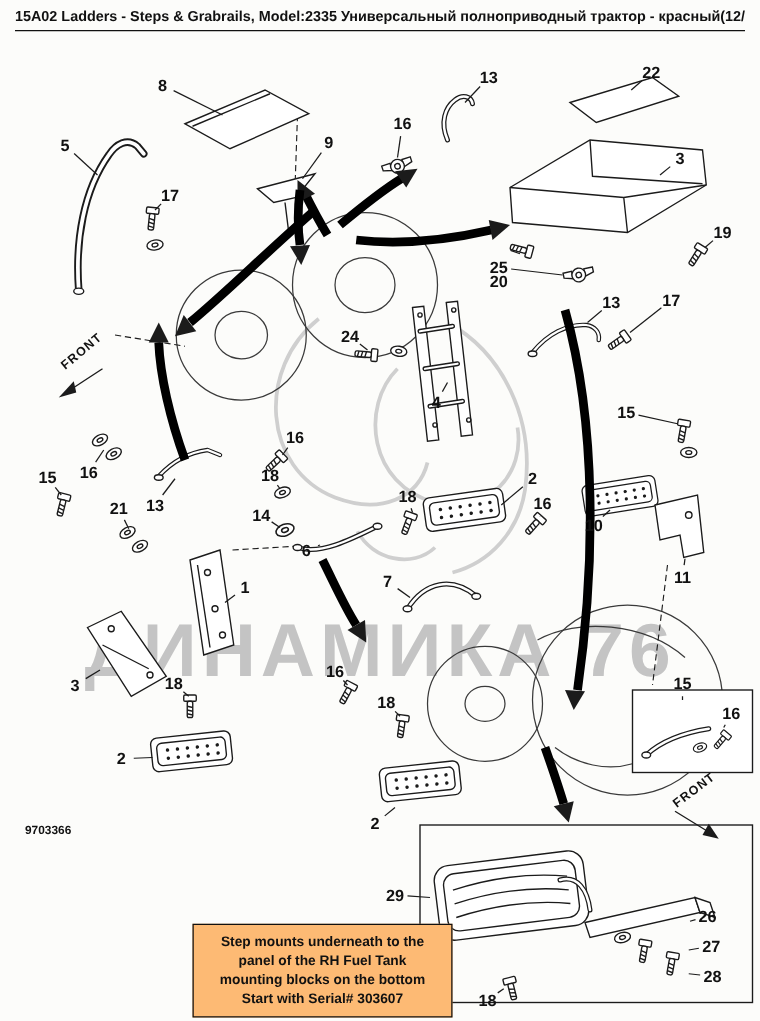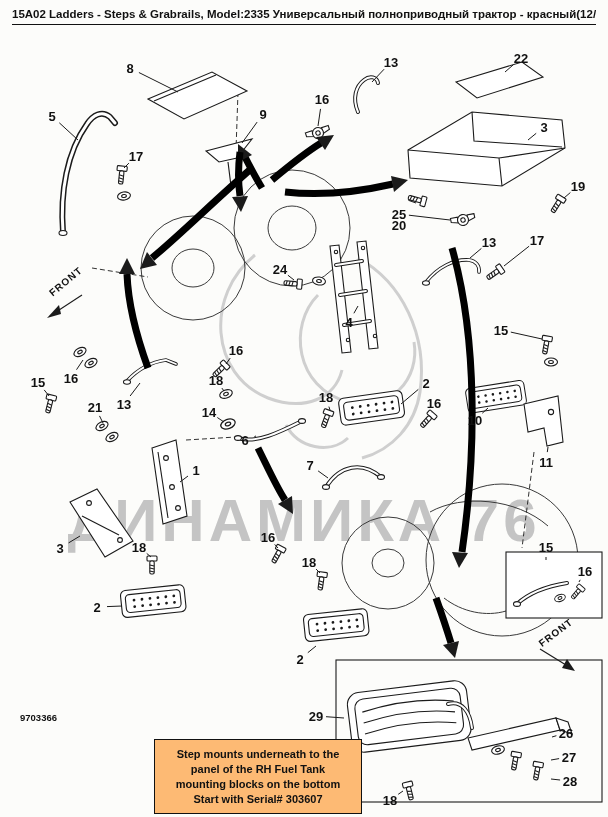--- a/index.html
+++ b/index.html
@@ -9,21 +9,21 @@
   .header { position:absolute; top:8px; left:12px; right:12px; font-size:11.5px; font-weight:bold;
             border-bottom:1.5px solid #111; padding-bottom:4px; white-space:nowrap; overflow:hidden; }
   .art, .overlay { position:absolute; top:0; left:0; }
   .overlay { pointer-events:none; }
   #callout-layer { position:absolute; top:0; left:0; width:608px; height:817px; }
   .callout { position:absolute; transform:translate(-50%,-50%); font-size:13px; font-weight:bold; color:#111;
              line-height:1; padding:0 1px; }
   .front { position:absolute; font-size:10px; font-weight:bold; letter-spacing:1px; }
   .front-left  { left:46px;  top:276px; transform:rotate(-40deg); }
   .front-right { left:536px; top:627px; transform:rotate(-37deg); }
-  .fig-num { position:absolute; left:20px; top:712px; font-size:9.5px; font-weight:bold; }
+  .fig-num { position:absolute; left:20px; top:659px; font-size:9.5px; font-weight:bold; }
   .note { position:absolute; left:154px; top:739px; width:208px; background:#fdba74; border:1.4px solid #111;
           padding:7px 4px; text-align:center; font-size:11px; font-weight:bold; line-height:1.35; z-index:6; }
   #leader-svg line { stroke:#1b1b1b; stroke-width:1; }
   
   .ln  { fill:none; stroke:#1b1b1b; stroke-width:1.1; }
   .lnt { fill:none; stroke:#3a3a3a; stroke-width:1; }
   .wh  { fill:#fff; stroke:#1b1b1b; stroke-width:1.1; }
   .dk  { fill:#1b1b1b; stroke:none; }
   .dash{ fill:none; stroke:#1b1b1b; stroke-width:0.9; stroke-dasharray:5 3; }
   .arr { fill:none; stroke:#000; stroke-width:7; }

